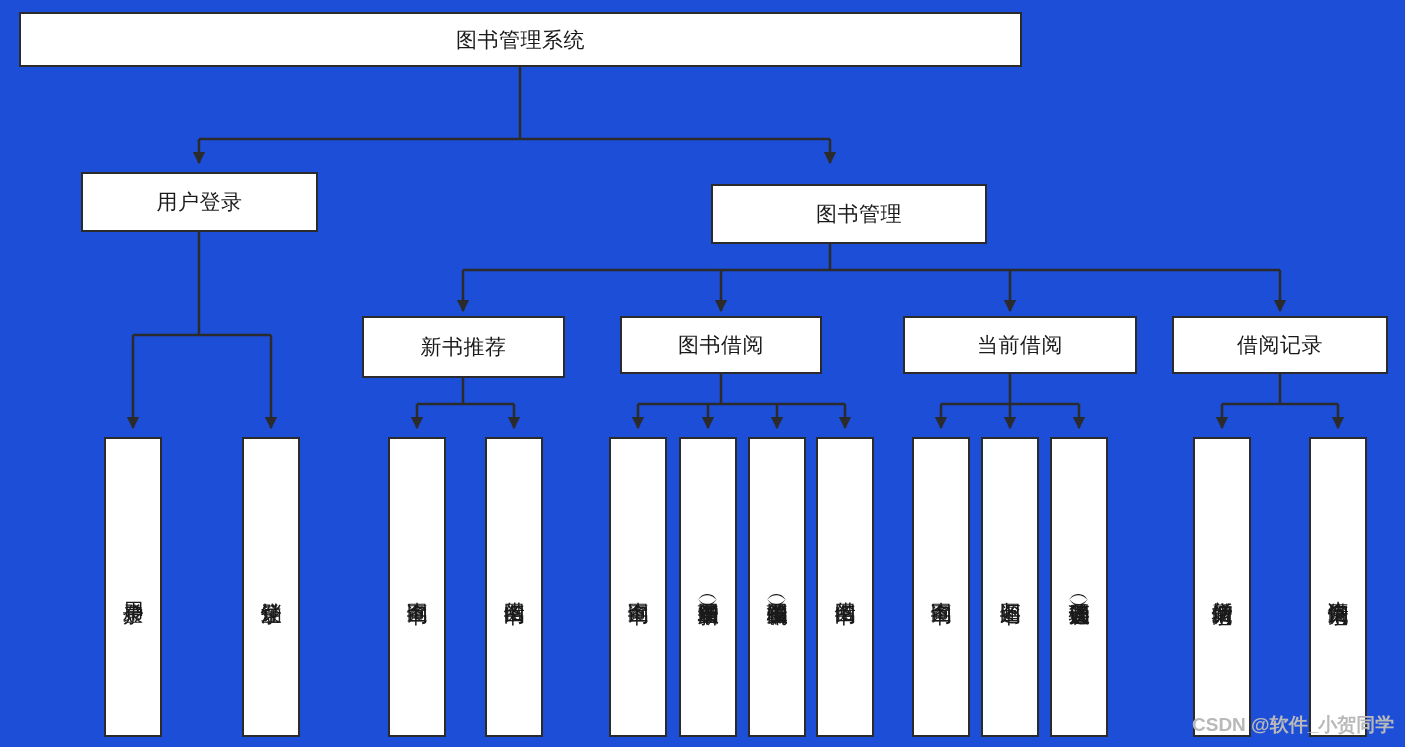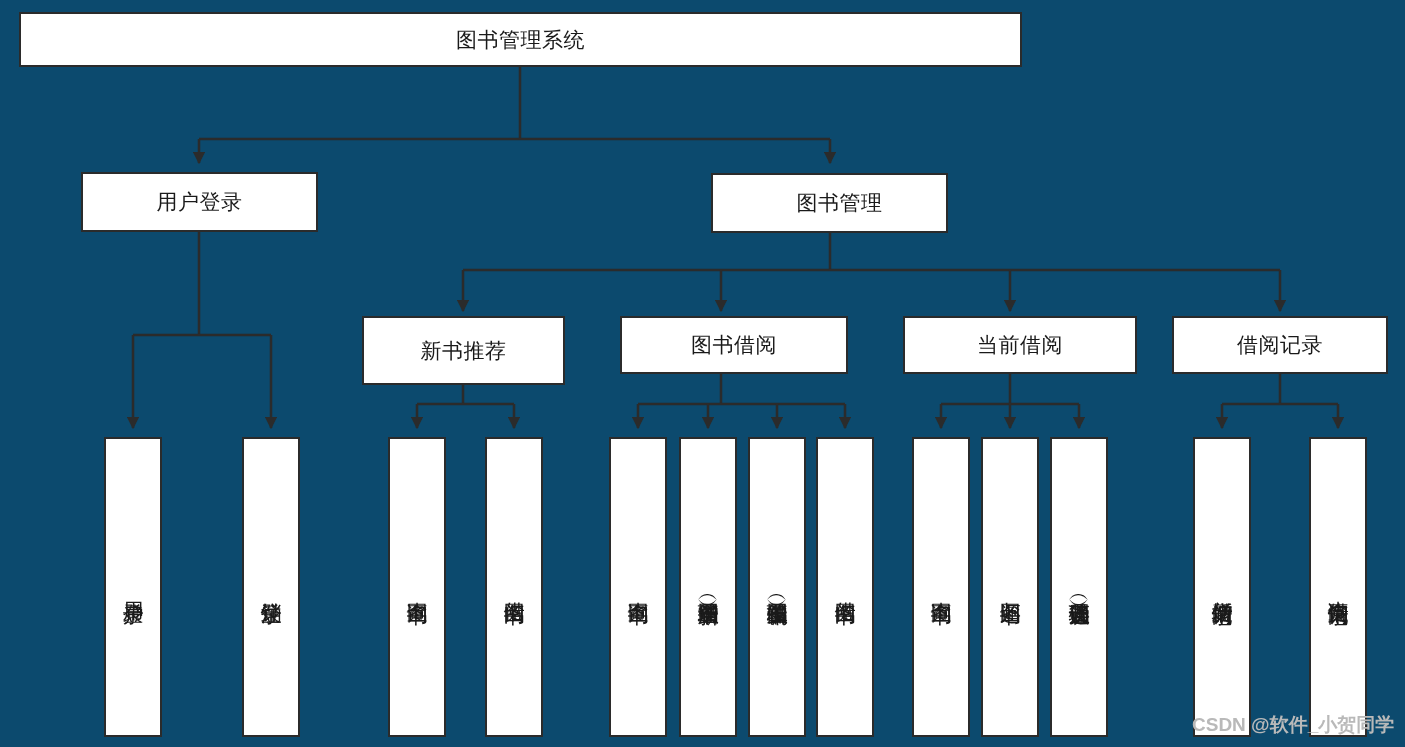--- a/index.html
+++ b/index.html
@@ -8,21 +8,21 @@
     padding: 0;
     background: #ffffff;
   }
   body {
     font-family: "Liberation Sans", "DejaVu Sans", sans-serif;
   }
   #diagram-root {
     position: relative;
     width: 1405px;
     height: 747px;
-    background: #0c4a6e;
+    background: #1d4ed8;
     overflow: hidden;
   }
   #diagram-svg {
     position: absolute;
     left: 0;
     top: 0;
     width: 1405px;
     height: 747px;
   }
   .node {
@@ -117,24 +117,24 @@
       <path d="M 1280 374 L 1280 404"></path>
       <path d="M 1222 404 L 1338 404"></path>
       <path d="M 1222 404 L 1222 428" marker-end="url(#arrow)"></path>
       <path d="M 1338 404 L 1338 428" marker-end="url(#arrow)"></path>
     </g>
   </svg>
 
   <div class="node node-h" style="left:19px; top:12px; width:1003px; height:55px;">图书管理系统</div>
 
   <div class="node node-h" style="left:81px; top:172px; width:237px; height:60px;">用户登录</div>
-  <div class="node node-h" style="left:711px; top:173px; width:237px; height:60px;padding-left:20px;">图书管理</div>
+  <div class="node node-h" style="left:711px; top:184px; width:276px; height:60px;padding-left:20px;">图书管理</div>
 
-  <div class="node node-h" style="left:362px; top:316px; width:203px; height:69px;">新书推荐</div>
-  <div class="node node-h" style="left:620px; top:316px; width:228px; height:58px;">图书借阅</div>
+  <div class="node node-h" style="left:362px; top:316px; width:203px; height:62px;">新书推荐</div>
+  <div class="node node-h" style="left:620px; top:316px; width:202px; height:58px;">图书借阅</div>
   <div class="node node-h" style="left:903px; top:316px; width:234px; height:58px;">当前借阅</div>
   <div class="node node-h" style="left:1172px; top:316px; width:216px; height:58px;">借阅记录</div>
 
   <div class="node node-v" style="left:104px; top:437px; width:58px; height:300px;">用户登录</div>
   <div class="node node-v" style="left:242px; top:437px; width:58px; height:300px;">注销登录</div>
 
   <div class="node node-v" style="left:388px; top:437px; width:58px; height:300px;">查询图书</div>
   <div class="node node-v" style="left:485px; top:437px; width:58px; height:300px;">借阅图书</div>
 
   <div class="node node-v" style="left:609px; top:437px; width:58px; height:300px;">查询图书</div>

